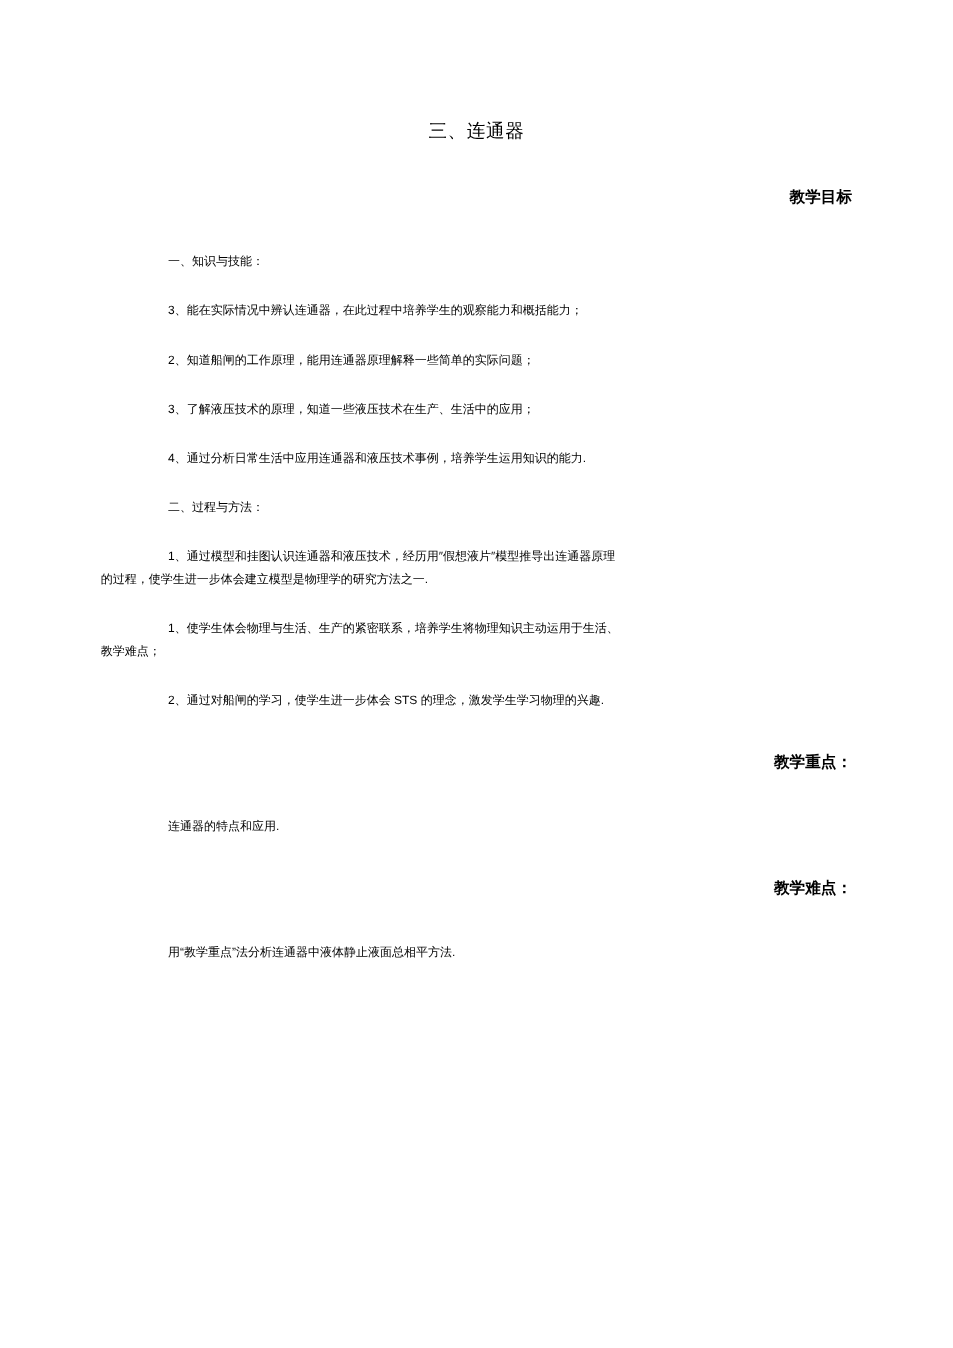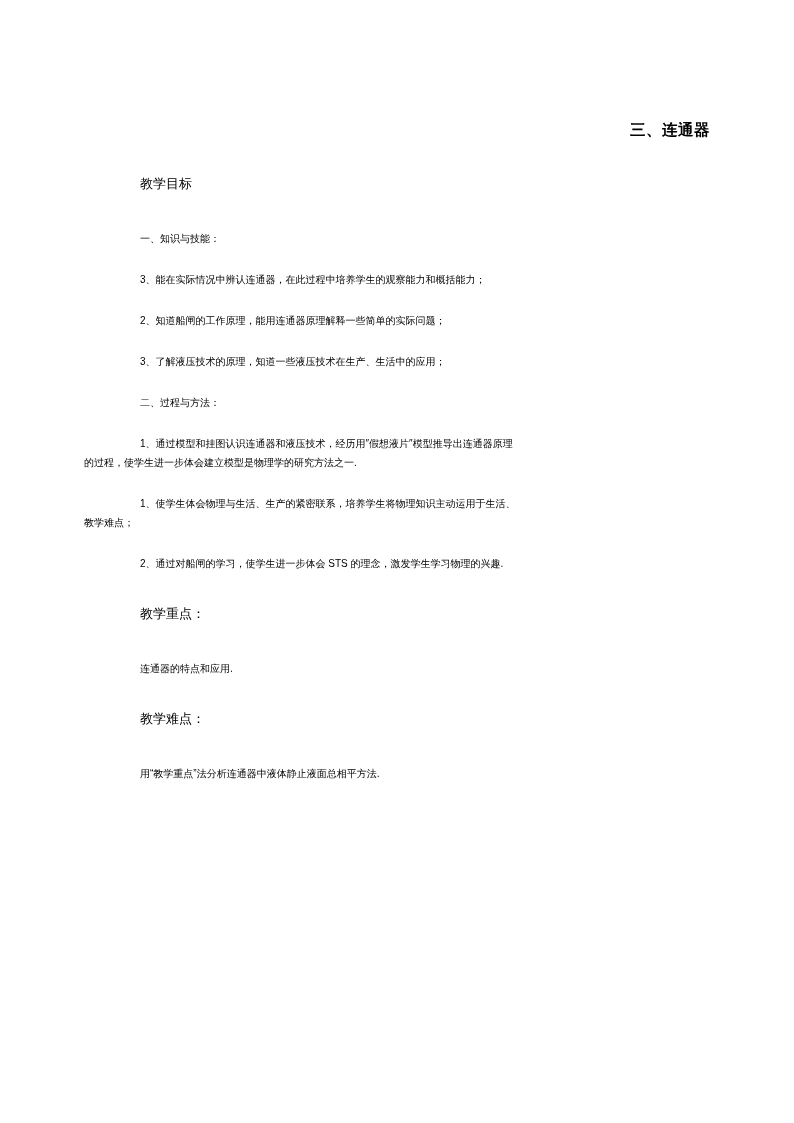--- a/index.html
+++ b/index.html
@@ -16,33 +16,34 @@
     overflow: hidden;
   }
   .page {
     box-sizing: border-box;
     width: 794px;
     height: 1123px;
     padding: 96px 84px 80px 84px;
     background: #ffffff;
   }
   .doc-title {
-    text-align: right;
+    text-align: center;
     font-size: 15.5px;
-    font-weight: bold;
+    font-weight: normal;
     letter-spacing: 0.5px;
-    margin: 22px 0 0 0;
+    margin: 2px 0 0 0;
     line-height: 1.6;
   }
   .section-head {
     font-size: 13px;
-    font-weight: normal;
+    font-weight: bold;
     margin: 30px 0 0 0;
     padding-left: 56px;
     line-height: 1.7;
+    text-align: right;
   }
   .para {
     font-size: 10px;
     line-height: 1.9;
     margin: 22px 0 0 0;
     padding-left: 56px;
     text-align: justify;
   }
   .para.wrap {
     padding-left: 56px;
@@ -61,20 +62,21 @@
 <div class="page">
 
   <h1 class="doc-title">三、连通器</h1>
 
   <div class="section-head">教学目标</div>
 
   <p class="para big-gap">一、知识与技能：</p>
   <p class="para">3、能在实际情况中辨认连通器，在此过程中培养学生的观察能力和概括能力；</p>
   <p class="para">2、知道船闸的工作原理，能用连通器原理解释一些简单的实际问题；</p>
   <p class="para">3、了解液压技术的原理，知道一些液压技术在生产、生活中的应用；</p>
+  <p class="para">4、通过分析日常生活中应用连通器和液压技术事例，培养学生运用知识的能力.</p>
 
   <p class="para">二、过程与方法：</p>
   <p class="para wrap">
     <span>1、通过模型和挂图认识连通器和液压技术，经历用″假想液片″模型推导出连通器原理</span>
     <span class="cont">的过程，使学生进一步体会建立模型是物理学的研究方法之一.</span>
   </p>
 
   <p class="para wrap">
     <span>1、使学生体会物理与生活、生产的紧密联系，培养学生将物理知识主动运用于生活、</span>
     <span class="cont">教学难点；</span>

